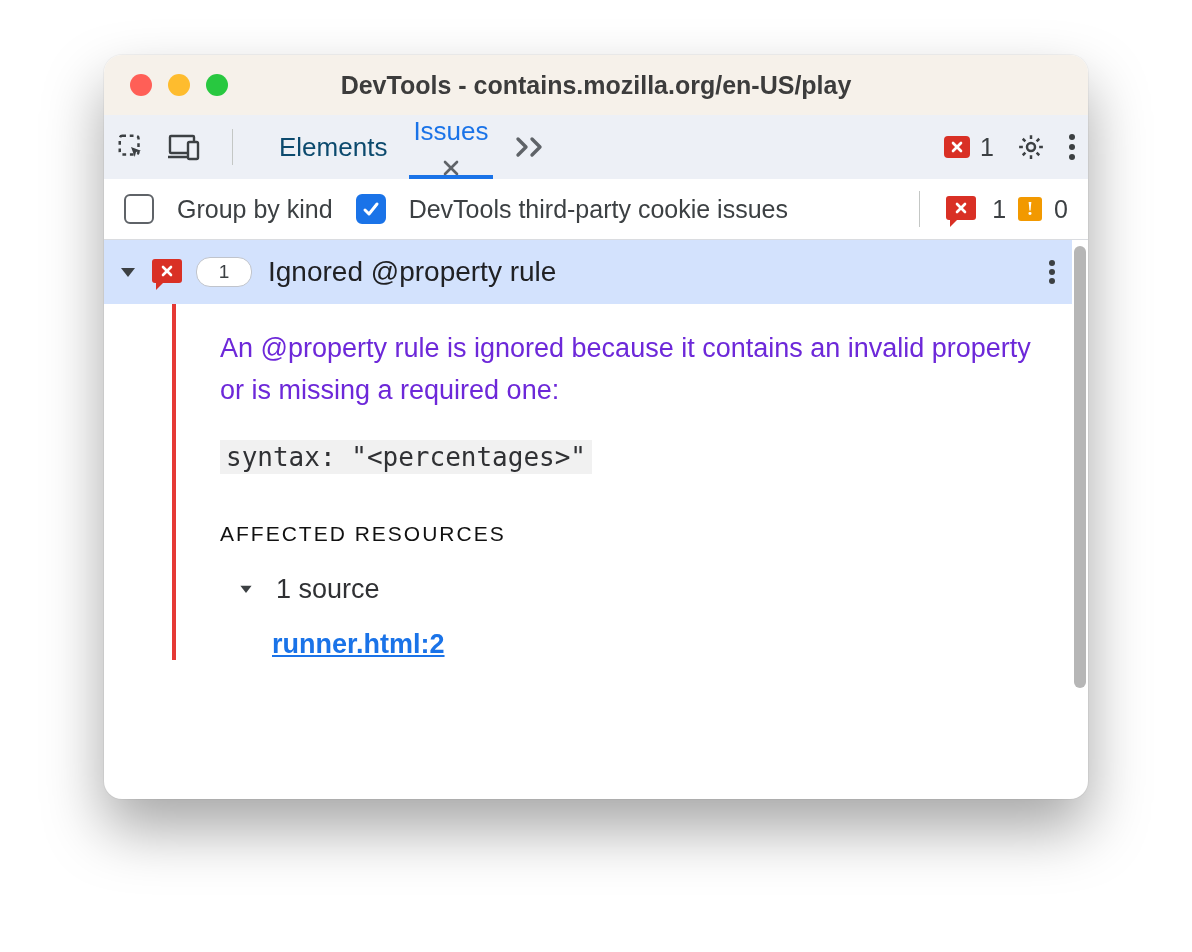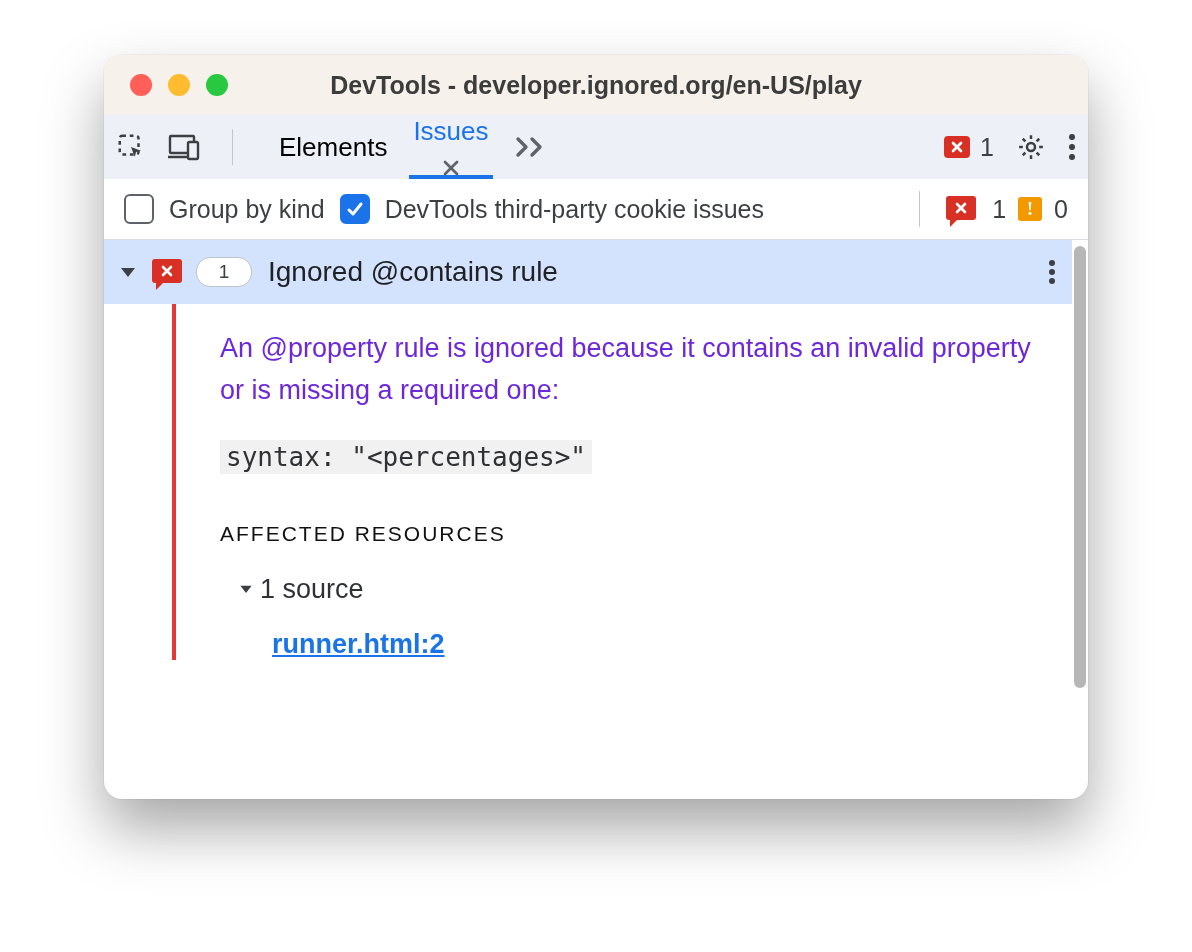--- a/index.html
+++ b/index.html
@@ -27,31 +27,31 @@
   .tyel{background:#febc2e;}
   .tgrn{background:#28c840;}
   .wintitle{position:absolute;left:0;right:0;text-align:center;font-size:25px;font-weight:700;color:#3c3c3c;pointer-events:none;}
 
   
   .toolbar{height:64px;background:var(--toolbar-bg);display:flex;align-items:center;padding:0 12px;}
   .tb-left{display:flex;align-items:center;gap:22px;}
   .tb-btn{display:inline-flex;align-items:center;justify-content:center;color:#3c4043;}
   .divider{width:1px;height:36px;background:#c4c7c5;margin:0 10px;}
   .tabs{display:flex;align-items:center;gap:26px;margin-left:14px;}
-  .tab{display:flex;align-items:center;gap:12px;font-size:26px;color:#000000;height:62px;position:relative;}
+  .tab{display:flex;align-items:center;gap:12px;font-size:26px;color:#0c4a6e;height:62px;position:relative;}
   .tab.active{color:var(--accent-blue);font-weight:500;flex-direction:column;}
   .tab.active::after{content:"";position:absolute;left:-4px;right:-4px;bottom:-1px;height:4px;background:var(--accent-blue);}
   .tb-spacer{flex:1;}
   .tb-right{display:flex;align-items:center;gap:22px;}
   .errpill{display:flex;align-items:center;gap:10px;}
   .err-badge{width:26px;height:22px;border-radius:4px;background:var(--error-red);display:flex;align-items:center;justify-content:center;}
   .pillcount{font-size:25px;color:#3c4043;}
 
   
-  .optbar{height:60px;display:flex;align-items:center;padding:0 20px;border-bottom:1px solid var(--border);gap:15px;font-size:25px;color:#3c4043;}
+  .optbar{height:60px;display:flex;align-items:center;padding:0 20px;border-bottom:1px solid var(--border);gap:23px;font-size:25px;color:#3c4043;}
   .chkbox{width:26px;height:26px;border:2px solid #5f6368;border-radius:6px;display:inline-flex;align-items:center;justify-content:center;background:#fff;flex:none;}
   .chkbox.checked{background:var(--accent-blue);border-color:var(--accent-blue);}
   .opt-spacer{flex:1;}
   .opt-right{display:flex;align-items:center;gap:12px;}
   .opt-right .divider{height:36px;}
   .warn-badge{width:24px;height:24px;background:var(--warn-orange);border-radius:3px;display:inline-flex;align-items:center;justify-content:center;color:#fff;font-weight:900;font-size:18px;font-family:Georgia,serif;}
 
   
   .main{flex:1;display:flex;overflow:hidden;position:relative;}
   .content{flex:1;overflow:hidden;}
@@ -68,39 +68,39 @@
   .issue-title{font-size:28px;color:#202124;flex:1;}
   .kebab{color:#3c4043;}
 
   
   .issue-body{display:flex;}
   .redline{width:4px;background:var(--red-accent);margin-left:68px;}
   .bodycol{flex:1;padding:24px 34px 0 44px;}
   .desc{font-size:27px;color:#6d28d9;line-height:1.55;}
   .codeline{display:inline-block;font-family:ui-monospace,Menlo,Consolas,monospace;font-size:26px;background:#f1f1f1;padding:2px 6px;margin-top:28px;color:#303134;}
   .sect-title{font-size:21px;letter-spacing:2px;color:#111;margin-top:48px;font-weight:500;}
-  .srcrow{display:flex;align-items:center;gap:6px;margin-top:28px;font-size:27px;color:#303134;margin-left:18px;}
+  .srcrow{display:flex;align-items:center;gap:22px;margin-top:28px;font-size:27px;color:#303134;margin-left:18px;}
   .srclink{display:inline-block;margin-top:24px;margin-left:52px;font-size:27px;font-weight:700;color:var(--accent-blue);text-decoration:underline;}
   .srcrow .caret svg{width:16px;height:16px;}
 
   svg{display:block;}
 </style>
 </head>
 <body>
 
 <div class="stage">
   <div class="window">
 
     <div class="titlebar">
       <div class="traffic">
         <div class="tdot tred"></div>
         <div class="tdot tyel"></div>
         <div class="tdot tgrn"></div>
       </div>
-      <div class="wintitle">DevTools - developer.ignored.org/en-US/play</div>
+      <div class="wintitle">DevTools - contains.mozilla.org/en-US/play</div>
     </div>
 
     <div class="toolbar">
       <div class="tb-left">
         <span class="tb-btn">
           <svg width="30" height="30" viewBox="0 0 24 24" fill="none" stroke="#3c4043" stroke-width="2">
             <rect x="3" y="3" width="15" height="15" rx="2" stroke-dasharray="3 3"></rect>
             <path d="M12 12 L20 15 L16 16 L15 20 Z" fill="#3c4043" stroke="none"></path>
           </svg>
         </span>
@@ -198,21 +198,21 @@
           <span class="speech-err">
             <span class="bbox">
                 <svg width="14" height="14" viewBox="0 0 14 14" stroke="#fff" stroke-width="2.6" stroke-linecap="round">
                   <line x1="3" y1="3" x2="11" y2="11"></line>
                   <line x1="11" y1="3" x2="3" y2="11"></line>
                 </svg>
               </span>
             <span class="tail"></span>
           </span>
           <span class="countpill">1</span>
-          <span class="issue-title">Ignored @contains rule</span>
+          <span class="issue-title">Ignored @property rule</span>
           <span class="kebab">
             <svg width="8" height="26" viewBox="0 0 8 26" fill="#3c4043">
                 <circle cx="4" cy="4" r="3"></circle>
                 <circle cx="4" cy="13" r="3"></circle>
                 <circle cx="4" cy="22" r="3"></circle>
               </svg>
           </span>
         </div>
 
         <div class="issue-body">

